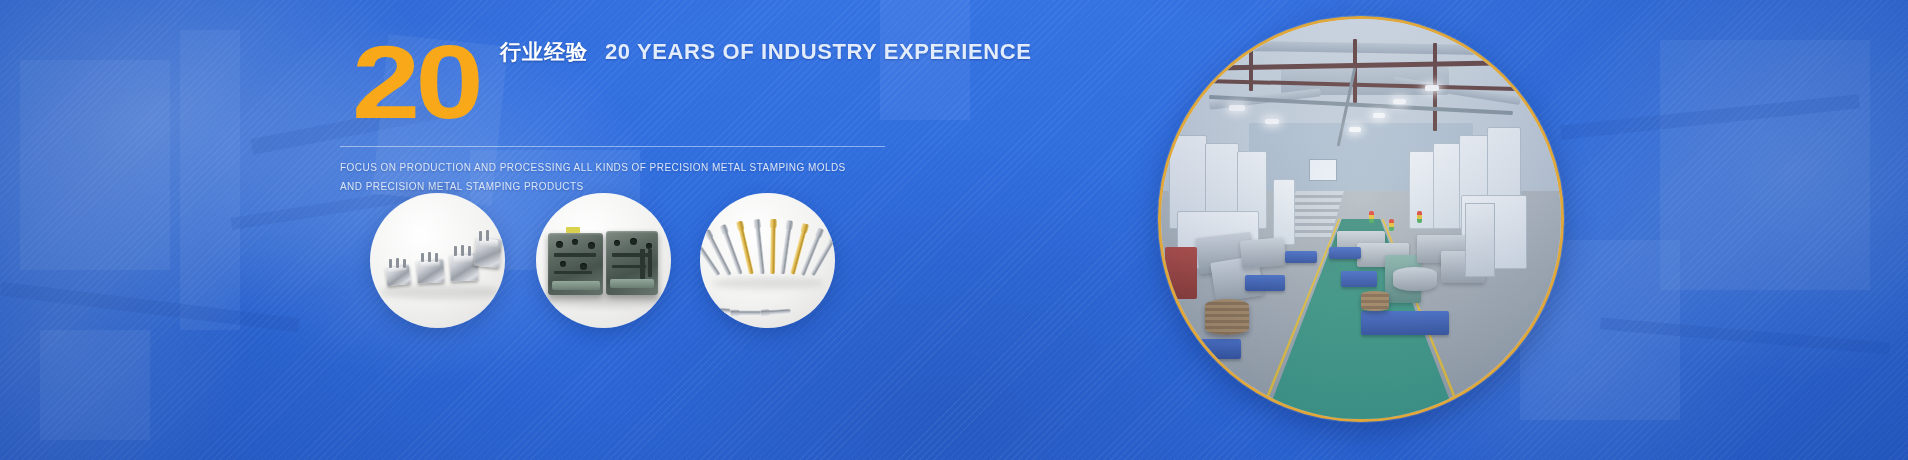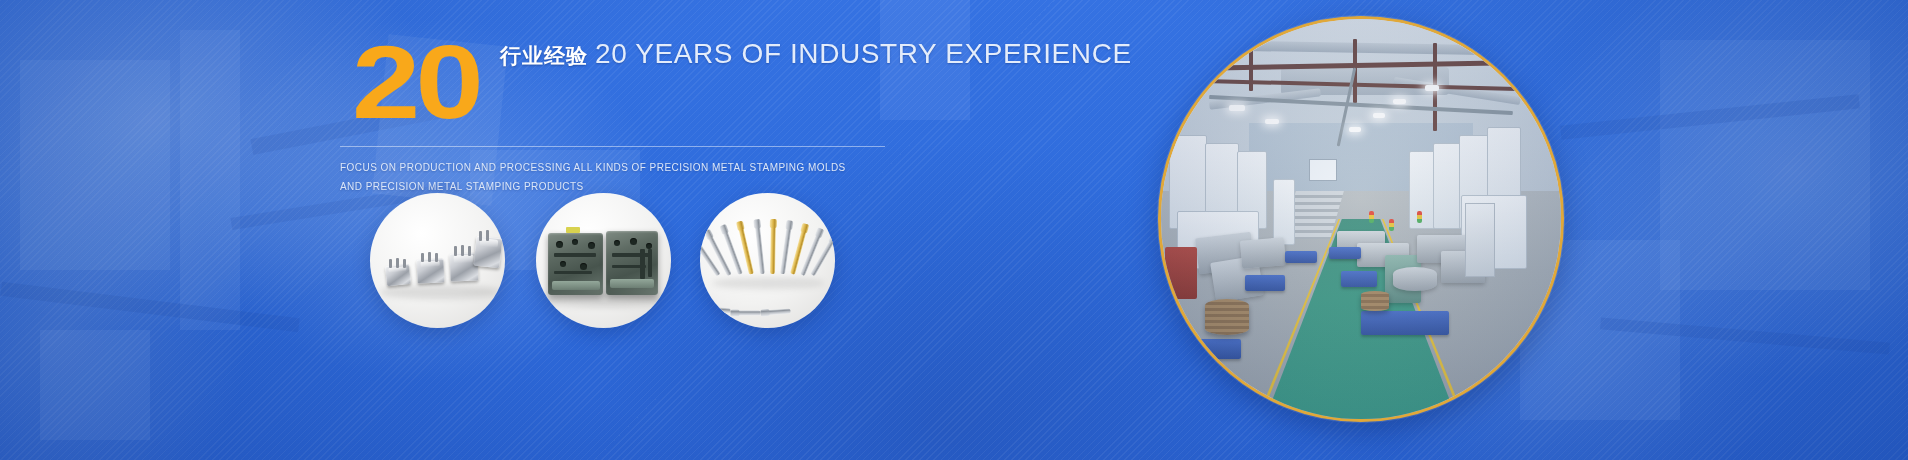--- a/index.html
+++ b/index.html
@@ -54,27 +54,27 @@
     position:absolute;left:12px;top:-2px;
     font-size:104px;line-height:92px;
     font-weight:bold;
     color:#f9a81a;
     letter-spacing:-4px;
     font-family:"Liberation Sans","DejaVu Sans",sans-serif;
     transform:scaleX(1.18);
     transform-origin:left center;
   }
   .hl-right{position:absolute;left:160px;top:0;}
-  .row1{display:flex;align-items:baseline;gap:7px;white-space:nowrap;}
+  .row1{display:flex;align-items:baseline;gap:17px;white-space:nowrap;}
   .cn-small{
     font-size:21px;font-weight:bold;color:#ffffff;letter-spacing:1px;
     text-shadow:0 1px 2px rgba(12,40,105,.45);
   }
   .en-small{
-    font-size:28px;color:#e3ecfb;letter-spacing:.6px;font-weight:400;
+    font-size:22px;color:#e3ecfb;letter-spacing:.6px;font-weight:700;
     text-shadow:0 1px 2px rgba(12,40,105,.35);
   }
   .row2{display:flex;align-items:center;gap:14px;margin-top:4px;white-space:nowrap;}
   .cn-big{
     font-size:38px;font-weight:bold;color:#ffffff;letter-spacing:2px;
     text-shadow:0 2px 4px rgba(12,40,105,.45);
   }
   .phone-pill{
     background:rgba(255,255,255,.22);
     border-radius:16px;

